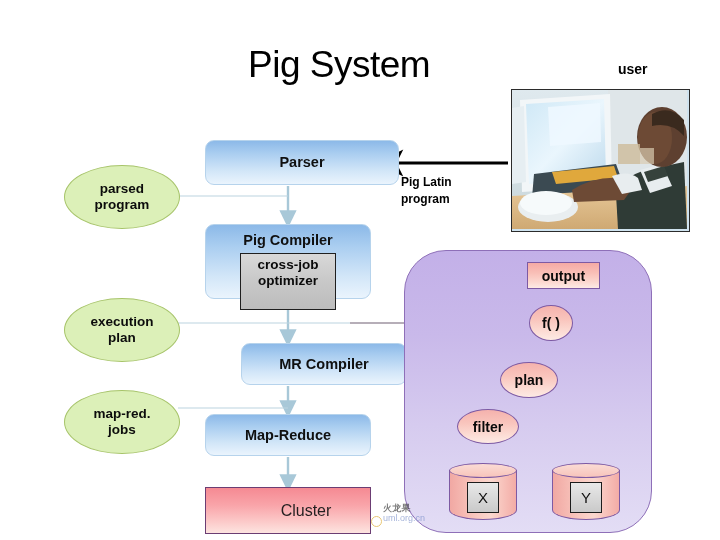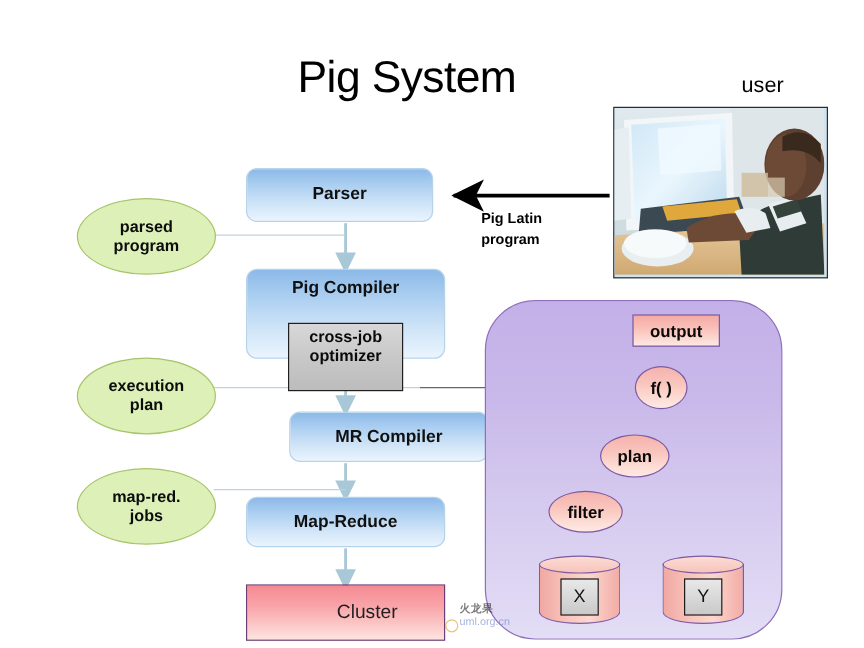--- a/index.html
+++ b/index.html
@@ -30,22 +30,22 @@
     letter-spacing: -0.5px;
     font-family: "Liberation Sans", sans-serif;
     white-space: nowrap;
   }
 
   
   #user-label {
     position: absolute;
     left: 618px;
     top: 61px;
-    font-size: 18px;
-    font-weight: normal;
+    font-size: 14px;
+    font-weight: bold;
     color: #000000;
   }
   #user-photo {
     position: absolute;
     left: 511px;
     top: 89px;
     width: 177px;
     height: 141px;
     border: 1px solid #2b2b2b;
     overflow: hidden;
@@ -65,22 +65,22 @@
     align-items: center;
     color: #101010;
     font-weight: bold;
   }
   .pipe-box .pipe-label {
     font-size: 14.5px;
     line-height: 1;
     white-space: nowrap;
   }
 
-  #box-parser  { left: 205px; top: 140px; width: 156px; height: 45px; justify-content: center; }
-  #box-pigcomp { left: 205px; top: 224px; width: 166px; height: 75px; padding-top: 8px; gap: 16px; }
+  #box-parser  { left: 205px; top: 140px; width: 194px; height: 45px; justify-content: center; }
+  #box-pigcomp { left: 205px; top: 224px; width: 166px; height: 75px; padding-top: 8px; }
   #box-mrcomp  { left: 205px; top: 343px; width: 166px; height: 42px; justify-content: center; margin-left: 36px; }
   #box-mapred  { left: 205px; top: 414px; width: 166px; height: 42px; justify-content: center; }
 
   
   #box-optimizer {
     margin-top: 5px;
     width: 96px;
     padding: 3px 0 20px 0;
     background: linear-gradient(to bottom, #d8d8d8 0%, #c8c8c8 50%, #bcbcbc 100%);
     border: 1.5px solid #1f1f1f;

